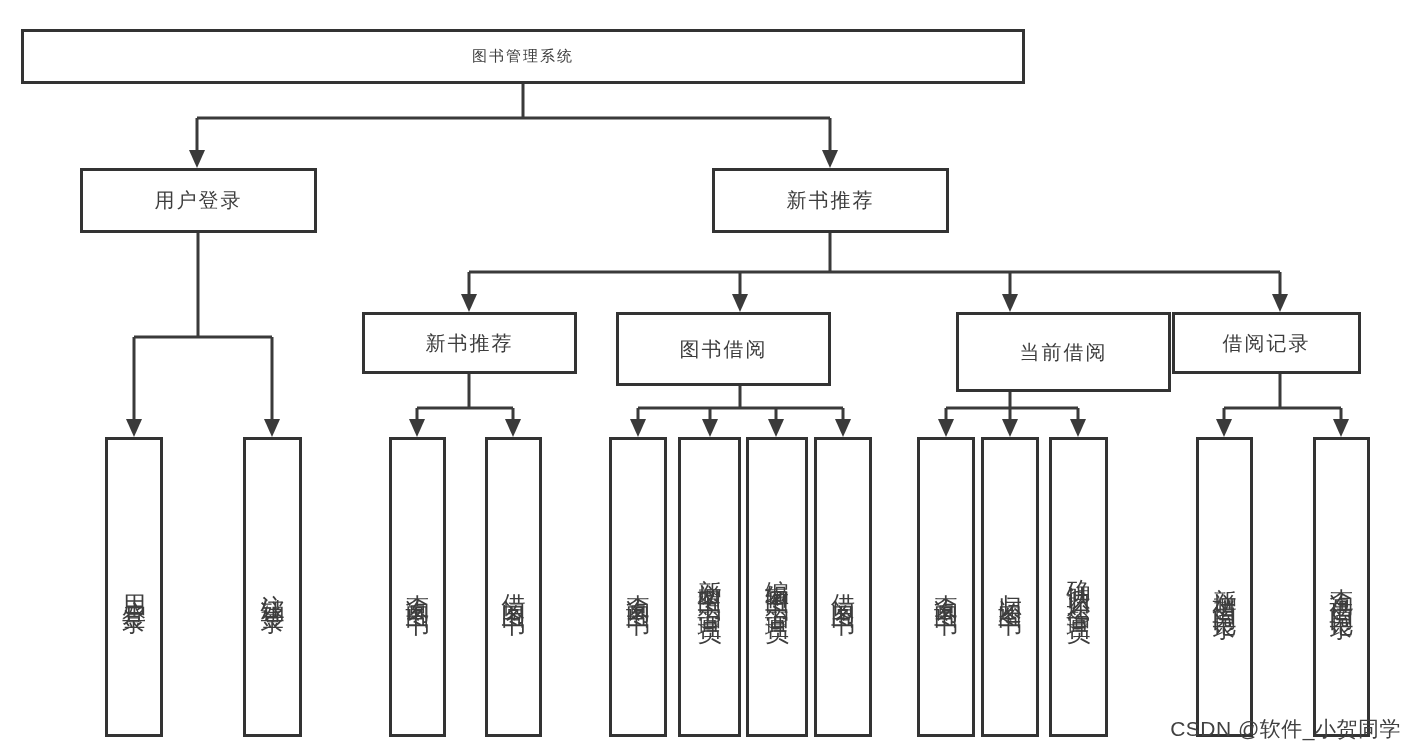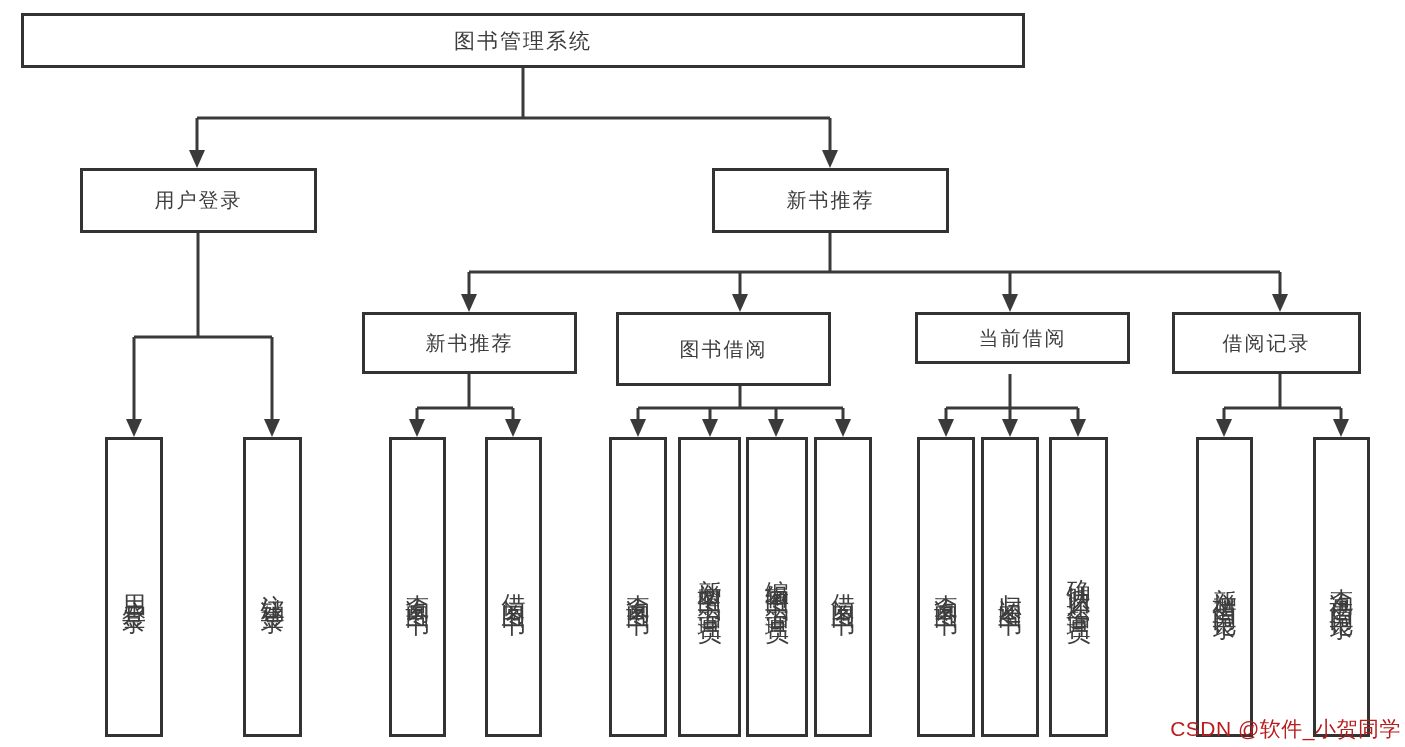--- a/index.html
+++ b/index.html
@@ -8,28 +8,28 @@
     font-family:"Liberation Sans","DejaVu Sans",sans-serif;
     overflow:hidden;
   }
   #connectors{position:absolute;left:0;top:0;width:1405px;height:747px;z-index:1;}
   .box{
     position:absolute;background:#ffffff;border:3px solid #333333;
     box-sizing:border-box;display:flex;align-items:center;justify-content:center;
     color:#3d3d3d;z-index:2;
   }
   .h{font-size:20px;letter-spacing:2px;}
-  .title{font-size:21px;}
+  .title{font-size:15px;margin-top:16px;}
   .v{
     writing-mode:vertical-rl;text-orientation:mixed;
     font-size:24px;letter-spacing:6px;line-height:1;
   }
   .watermark{
     position:absolute;right:4px;bottom:4px;z-index:3;
-    color:#b91c1c;font-size:21px;letter-spacing:0.5px;
+    color:#404040;font-size:21px;letter-spacing:0.5px;
   }
   path.conn{stroke:#3a3a3a;stroke-width:3;fill:none;}
   polygon.arrow{fill:#3a3a3a;stroke:none;}
 </style>
 </head>
 <body>
 
 <svg id="connectors" viewBox="0 0 1405 747" xmlns="http://www.w3.org/2000/svg">
   <g>
     <path class="conn" d="M523,68 V118 M197,118 H830 M197,118 V154 M830,118 V154"></path>
@@ -63,21 +63,21 @@
   </g>
 </svg>
 
 <div class="box h title" style="left:21px;top:13px;width:1004px;height:55px">图书管理系统</div>
 
 <div class="box h" style="left:80px;top:168px;width:237px;height:65px">用户登录</div>
 <div class="box h" style="left:712px;top:168px;width:237px;height:65px">新书推荐</div>
 
 <div class="box h" style="left:362px;top:312px;width:215px;height:62px">新书推荐</div>
 <div class="box h" style="left:616px;top:312px;width:215px;height:74px">图书借阅</div>
-<div class="box h" style="left:915px;top:312px;width:215px;height:52px">当前借阅</div>
+<div class="box h" style="left:956px;top:312px;width:215px;height:80px">当前借阅</div>
 <div class="box h" style="left:1172px;top:312px;width:189px;height:62px">借阅记录</div>
 
 <div class="box v" style="left:105px;top:437px;width:58px;height:300px">用户登录</div>
 <div class="box v" style="left:243px;top:437px;width:59px;height:300px">注销登录</div>
 
 <div class="box v" style="left:389px;top:437px;width:57px;height:300px">查询图书</div>
 <div class="box v" style="left:485px;top:437px;width:57px;height:300px">借阅图书</div>
 
 <div class="box v" style="left:609px;top:437px;width:58px;height:300px">查询图书</div>
 <div class="box v" style="left:678px;top:437px;width:63px;height:300px">新增图书（管理员）</div>

